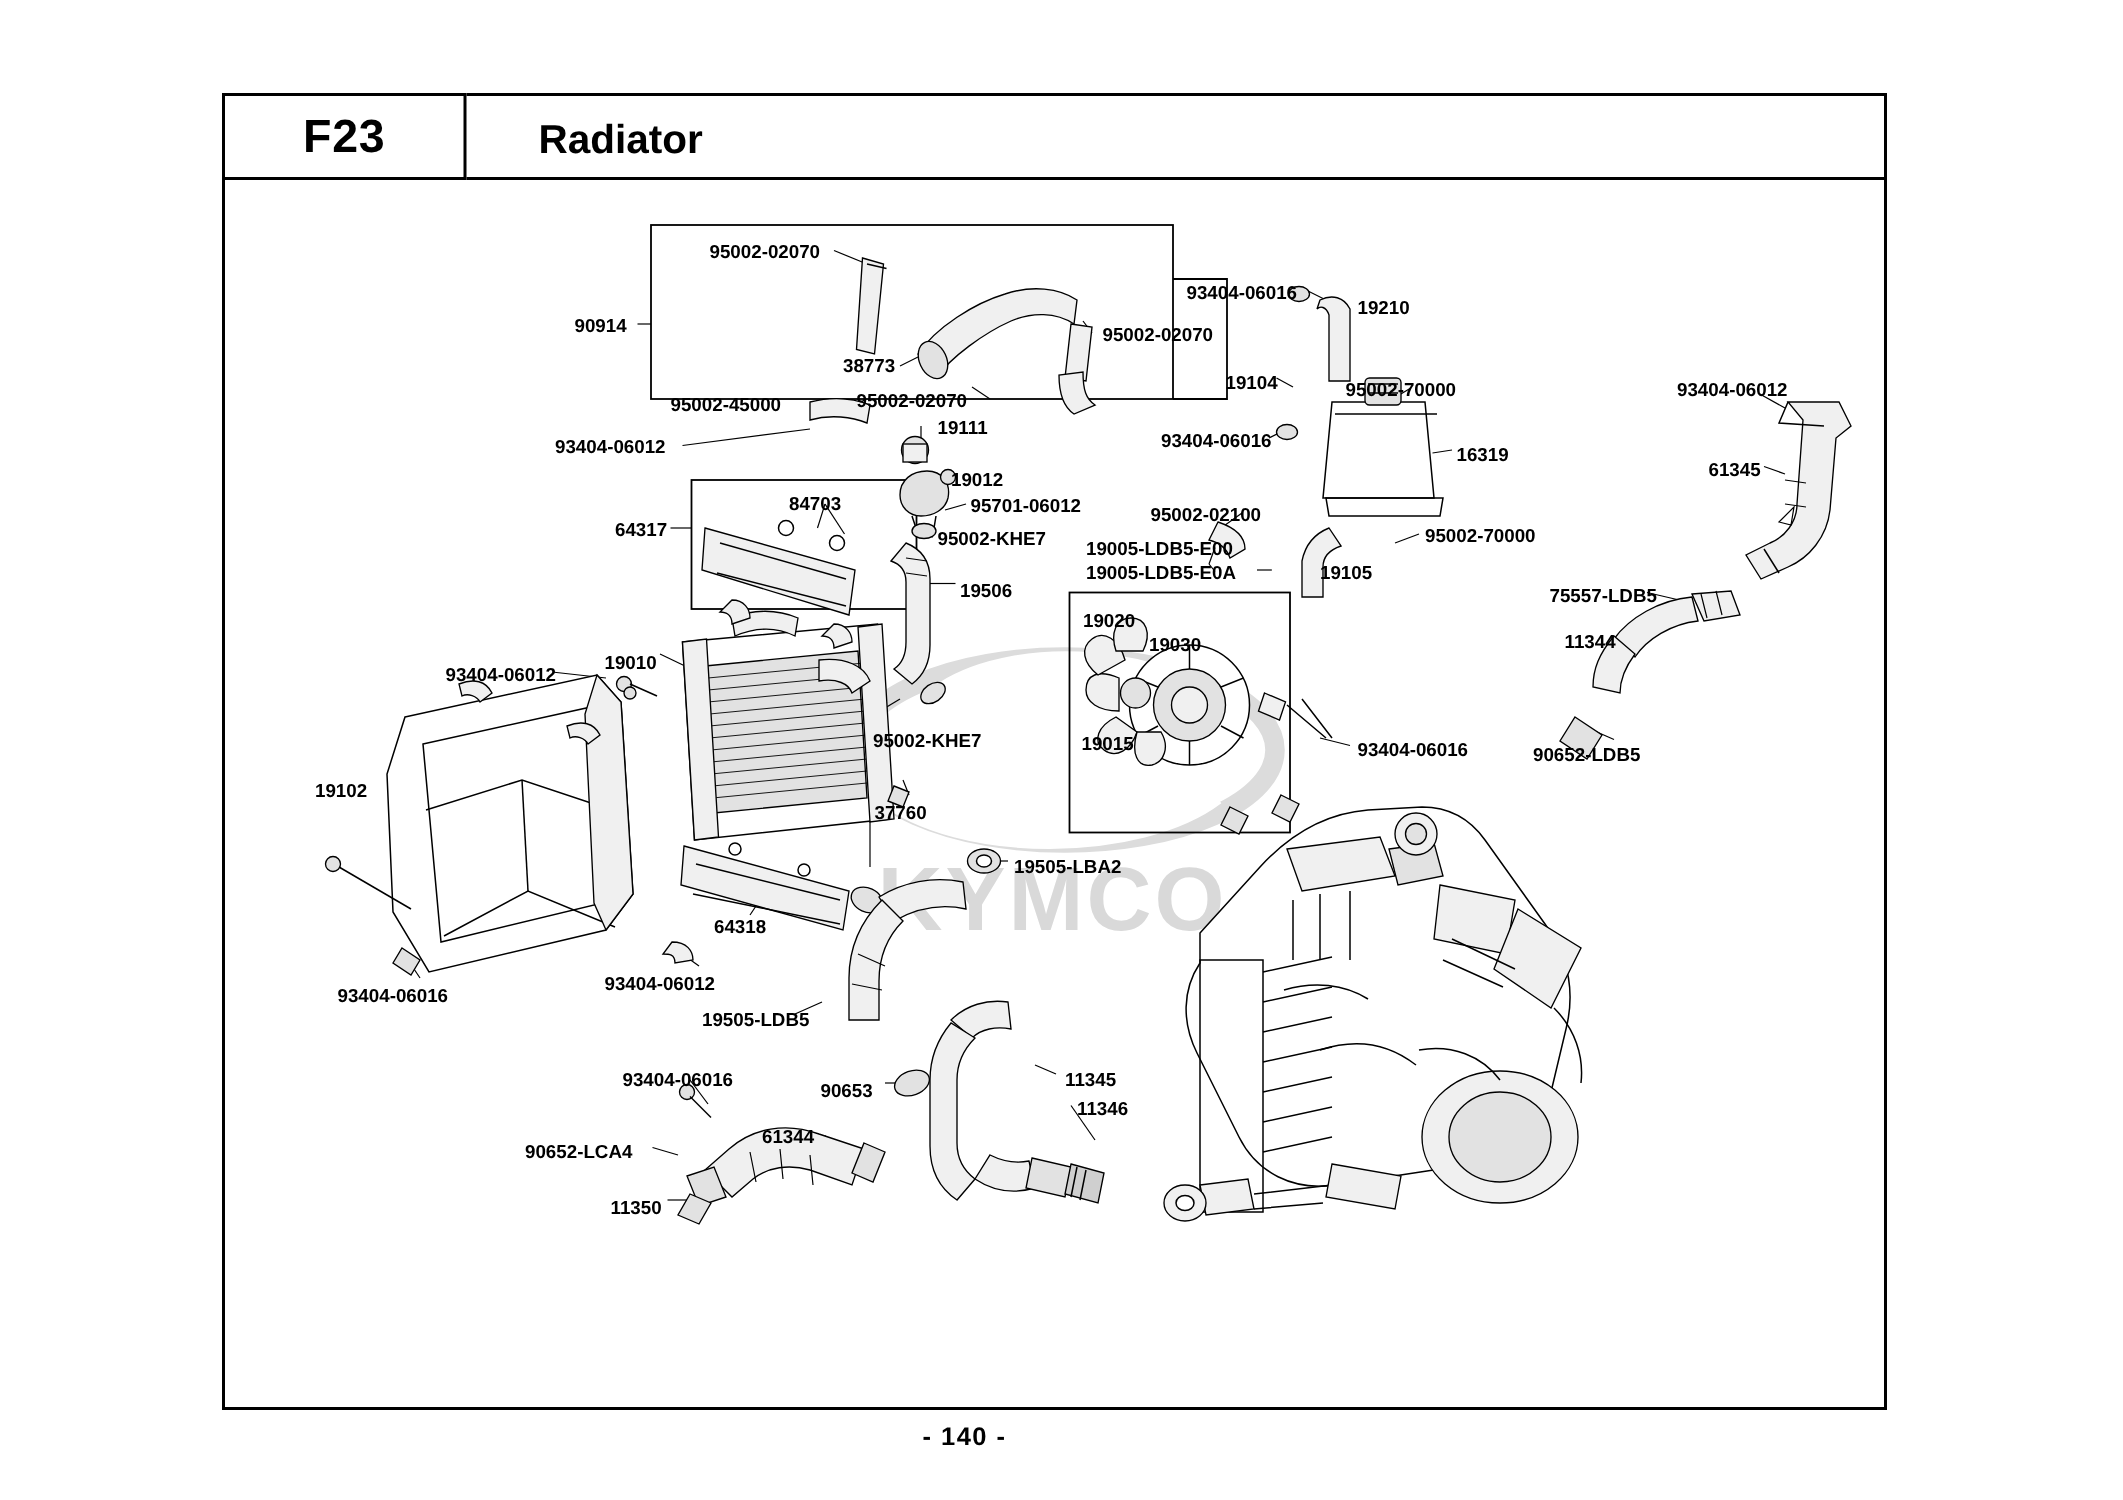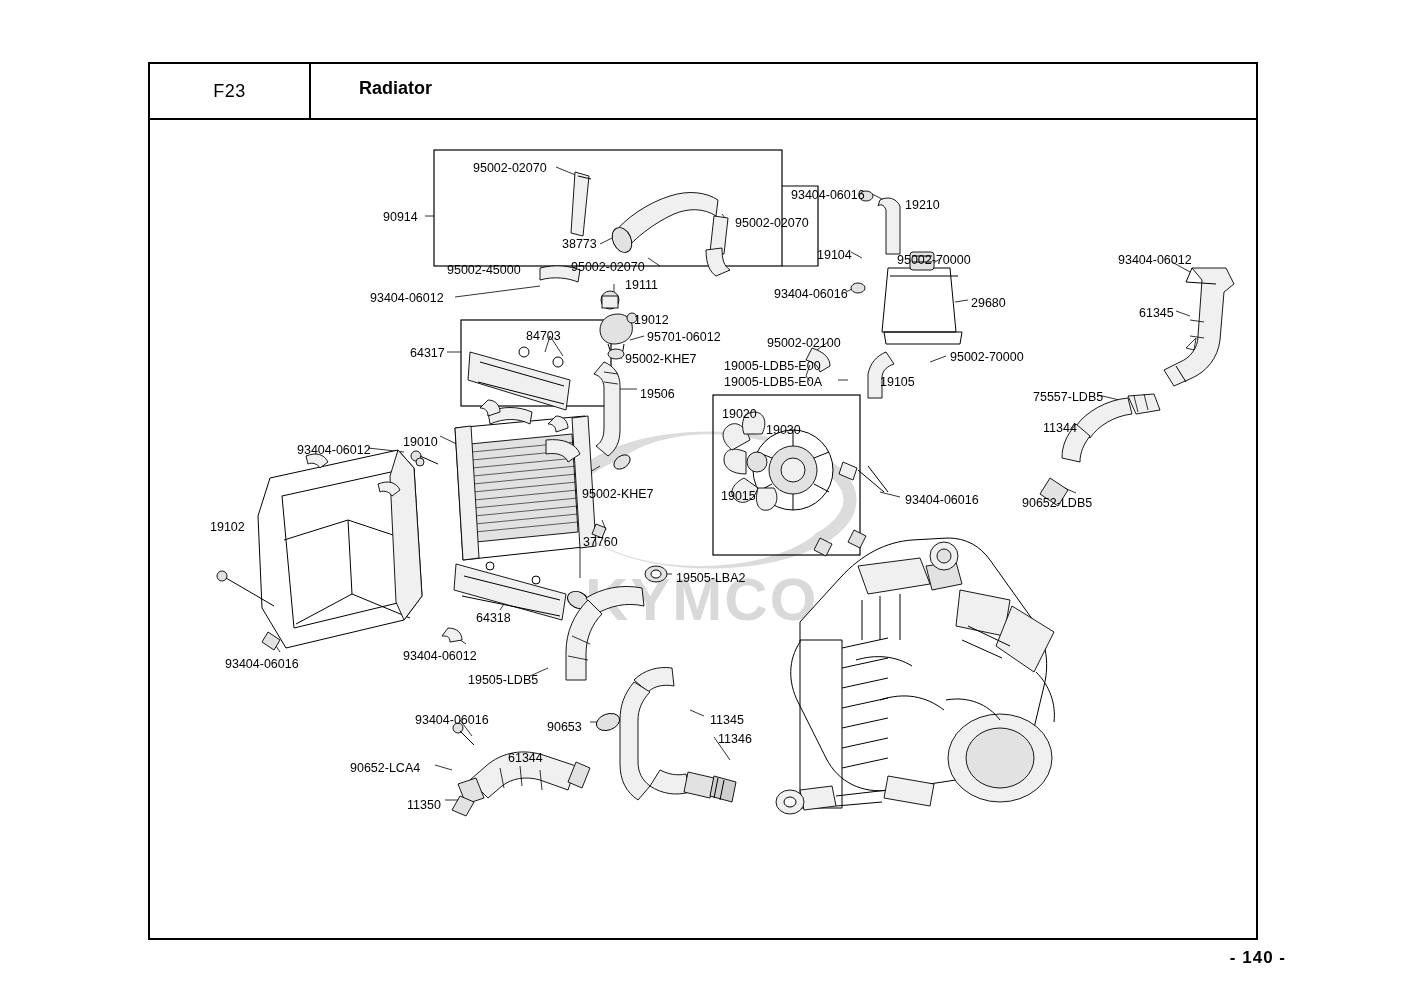--- a/index.html
+++ b/index.html
@@ -42,47 +42,47 @@
     width: 163px;
     height: 58px;
     border: 2px solid #000;
     box-sizing: border-box;
     background: #fff;
     display: flex;
     align-items: center;
     justify-content: center;
   }
   .title-code {
-    font-size: 18px;
-    font-weight: normal;
+    font-size: 31px;
+    font-weight: bold;
     letter-spacing: 0.5px;
   }
   .title-rule {
     position: absolute;
     left: 311px;
     top: 118px;
     width: 947px;
     height: 2px;
     background: #000;
   }
   .title-name {
     position: absolute;
     left: 359px;
     top: 78px;
-    font-size: 18px;
+    font-size: 27px;
     font-weight: bold;
   }
 
   
   .footer {
     position: absolute;
     left: 0;
     top: 948px;
     width: 1286px;
-    text-align: right;
+    text-align: center;
     font-size: 17px;
     font-weight: bold;
     letter-spacing: 1px;
   }
 
   
   .watermark {
     position: absolute;
     left: 530px;
     top: 420px;
@@ -102,20 +102,21 @@
   }
 
   
   .lbl {
     position: absolute;
     font-size: 12.5px;
     font-family: "Liberation Sans", sans-serif;
     color: #000;
     white-space: nowrap;
     line-height: 1;
+    font-weight: bold;
   }
 
   
   svg.art {
     position: absolute;
     left: 0; top: 0;
     width: 1415px;
     height: 1000px;
     overflow: visible;
   }
@@ -411,21 +412,21 @@
   <div class="lbl" style="left:735px;top:217px;">95002-02070</div>
   <div class="lbl" style="left:817px;top:249px;">19104</div>
   <div class="lbl" style="left:897px;top:254px;">95002-70000</div>
   <div class="lbl" style="left:1118px;top:254px;">93404-06012</div>
   <div class="lbl" style="left:562px;top:238px;">38773</div>
   <div class="lbl" style="left:447px;top:264px;">95002-45000</div>
   <div class="lbl" style="left:571px;top:261px;">95002-02070</div>
   <div class="lbl" style="left:593px;top:279px;margin-left:32px;">19111</div>
   <div class="lbl" style="left:370px;top:292px;">93404-06012</div>
   <div class="lbl" style="left:774px;top:288px;">93404-06016</div>
-  <div class="lbl" style="left:971px;top:297px;">29680</div>
+  <div class="lbl" style="left:971px;top:297px;">16319</div>
   <div class="lbl" style="left:1139px;top:307px;">61345</div>
   <div class="lbl" style="left:634px;top:314px;">19012</div>
   <div class="lbl" style="left:526px;top:330px;">84703</div>
   <div class="lbl" style="left:647px;top:331px;">95701-06012</div>
   <div class="lbl" style="left:410px;top:347px;">64317</div>
   <div class="lbl" style="left:625px;top:353px;">95002-KHE7</div>
   <div class="lbl" style="left:767px;top:337px;">95002-02100</div>
   <div class="lbl" style="left:950px;top:351px;">95002-70000</div>
   <div class="lbl" style="left:724px;top:360px;">19005-LDB5-E00</div>
   <div class="lbl" style="left:724px;top:376px;">19005-LDB5-E0A</div>

